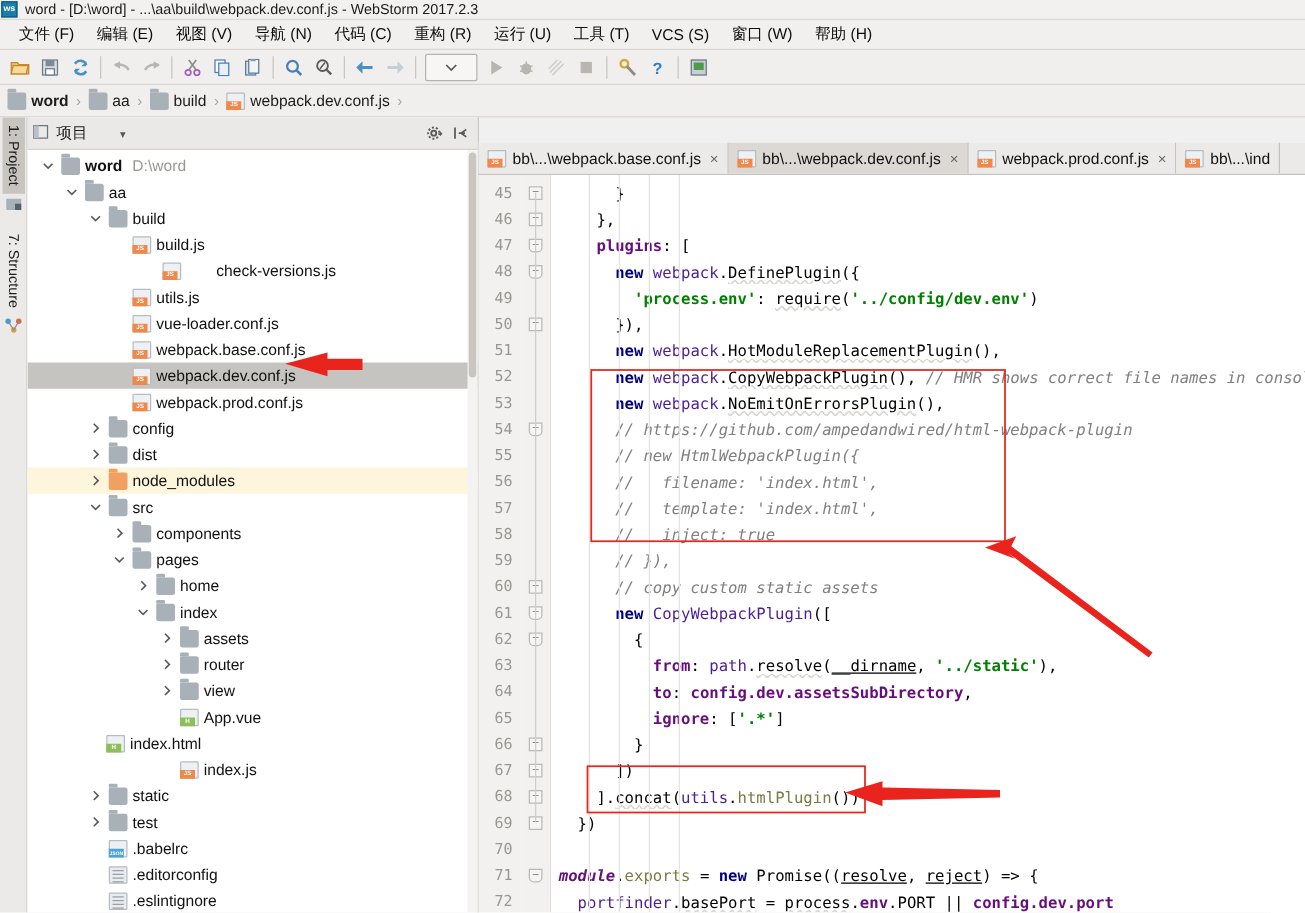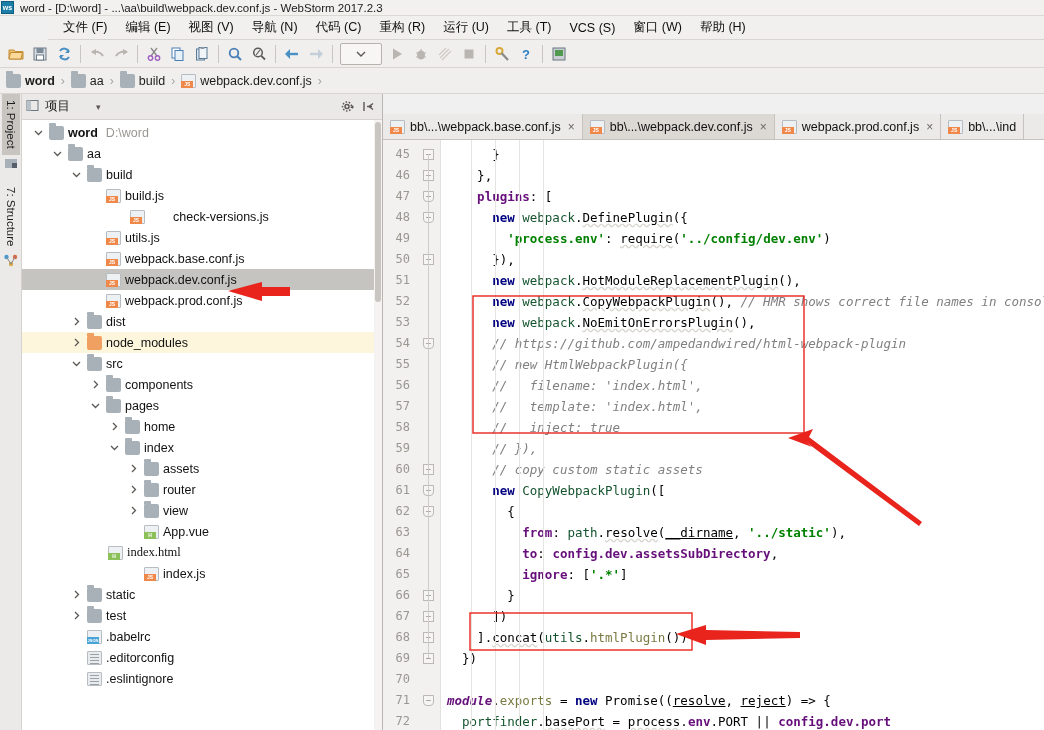--- a/index.html
+++ b/index.html
@@ -22,21 +22,21 @@
     width:13px;height:13px;margin-left:1px;background:#1a7ea8;
     border:1px solid #0d5d7d; color:#fff;font-size:7px;line-height:11px;
     text-align:center;font-family:"Liberation Sans",sans-serif;font-weight:bold;
     flex:0 0 auto;
   }
   #title-text{ margin-left:6px; font-size:11.5px; color:#1b1b1b; white-space:nowrap; }
 
   
   #menubar{
     height:24px;background:#f2f0ee;display:flex;align-items:center;
-    border-bottom:1px solid #d8d5d0; padding-left:6px;margin-left:48px;
+    border-bottom:1px solid #d8d5d0; padding-left:6px;
   }
   .menu-item{
     padding:2px 9px; font-size:12.5px; color:#0d0d0d; white-space:nowrap; cursor:default;
   }
 
   
   #toolbar{
     height:28px;background:#f1efed;display:flex;align-items:center;
     border-bottom:1px solid #d8d5d0;padding-left:4px;
   }
@@ -167,21 +167,21 @@
   .foldline{ position:absolute;left:11px;width:1px;background:#cfcdc9; }
 
   #codearea{ flex:1;position:relative;padding-top:4px;overflow:hidden;background:#fff; }
   .cline{ height:21px;line-height:21px;white-space:pre;padding-left:6px; }
 
   
   .kw{ color:#000080;font-weight:bold; }
   .kw2{ color:#660e7a;font-weight:bold; }
   .kwi{ color:#660e7a;font-weight:bold;font-style:italic; }
   .fn{ color:#7a7a43; }
-  .cls{ color:#14532d;text-align:center; }
+  .cls{ color:#4c1d95;text-align:center; }
   .str{ color:#008000;font-weight:bold; }
   .cmt{ color:#808080;font-style:italic; }
   .pl{ color:#000; }
   .ul{ text-decoration:underline; }
   .wavy{ text-decoration:underline; text-decoration-style:wavy; text-decoration-color:#d8d5cf; }
 
   
   #tree-scroll{
     position:absolute;right:0;top:0;width:8px;bottom:0;background:#f4f3f1;
   }
@@ -452,39 +452,53 @@
             <span class="tlabel">check-versions.js</span>
           </div>
           <div class="trow" style="padding-left: 67px;">
             <span class="twist"></span>
             <span class="ico filedoc js" style="margin-left: 4px;"></span>
             <span class="tlabel">utils.js</span>
           </div>
           <div class="trow" style="padding-left: 67px;">
             <span class="twist"></span>
             <span class="ico filedoc js" style="margin-left: 4px;"></span>
+            <span class="tlabel">vue-loader.conf.js</span>
+          </div>
+          <div class="trow" style="padding-left: 67px;">
+            <span class="twist"></span>
+            <span class="ico filedoc js" style="margin-left: 4px;"></span>
             <span class="tlabel">webpack.base.conf.js</span>
           </div>
           <div class="trow selected" style="padding-left: 67px;">
             <span class="twist"></span>
             <span class="ico filedoc js" style="margin-left: 4px;"></span>
             <span class="tlabel">webpack.dev.conf.js</span>
           </div>
           <div class="trow" style="padding-left: 67px;">
             <span class="twist"></span>
             <span class="ico filedoc js" style="margin-left: 4px;"></span>
             <span class="tlabel">webpack.prod.conf.js</span>
           </div>
           <div class="trow" style="padding-left: 48px;">
             <span class="twist">
               <svg width="9" height="9" viewBox="0 0 9 9">
                 <path d="M3 1l3.5 3.5L3 8" stroke="#5c5955" stroke-width="1.3" fill="none"></path>
               </svg>
             </span>
             <span class="ico folder" style="margin-left: 4px;"></span>
+            <span class="tlabel">config</span>
+          </div>
+          <div class="trow" style="padding-left: 48px;">
+            <span class="twist">
+              <svg width="9" height="9" viewBox="0 0 9 9">
+                <path d="M3 1l3.5 3.5L3 8" stroke="#5c5955" stroke-width="1.3" fill="none"></path>
+              </svg>
+            </span>
+            <span class="ico folder" style="margin-left: 4px;"></span>
             <span class="tlabel">dist</span>
           </div>
           <div class="trow highlight" style="padding-left: 48px;">
             <span class="twist">
               <svg width="9" height="9" viewBox="0 0 9 9">
                 <path d="M3 1l3.5 3.5L3 8" stroke="#5c5955" stroke-width="1.3" fill="none"></path>
               </svg>
             </span>
             <span class="ico folder orange" style="margin-left: 4px;"></span>
             <span class="tlabel">node_modules</span>
@@ -559,21 +573,21 @@
               </svg>
             </span>
             <span class="ico folder" style="margin-left: 4px;"></span>
             <span class="tlabel">view</span>
           </div>
           <div class="trow" style="padding-left: 105px;">
             <span class="twist"></span>
             <span class="ico filedoc html" style="margin-left: 4px;"></span>
             <span class="tlabel">App.vue</span>
           </div>
-          <div class="trow" style="padding-left: 69px; font-family: Liberation Serif, serif;">
+          <div class="trow" style="padding-left: 46px;">
             <span class="twist"></span>
             <span class="ico filedoc html" style="margin-left: 4px;"></span>
             <span class="tlabel">index.html</span>
           </div>
           <div class="trow" style="padding-left: 105px;">
             <span class="twist"></span>
             <span class="ico filedoc js" style="margin-left: 4px;"></span>
             <span class="tlabel">index.js</span>
           </div>
           <div class="trow" style="padding-left: 48px;">

